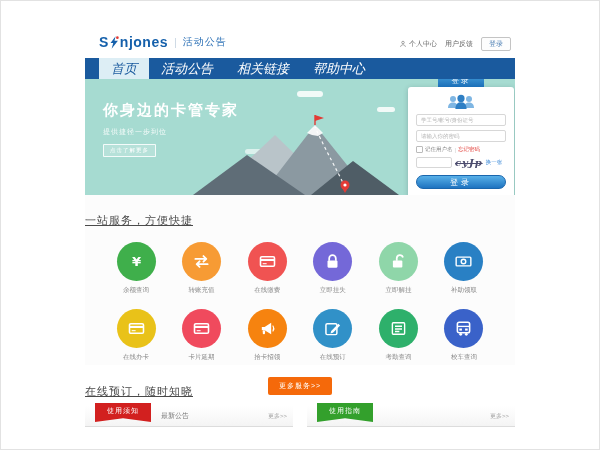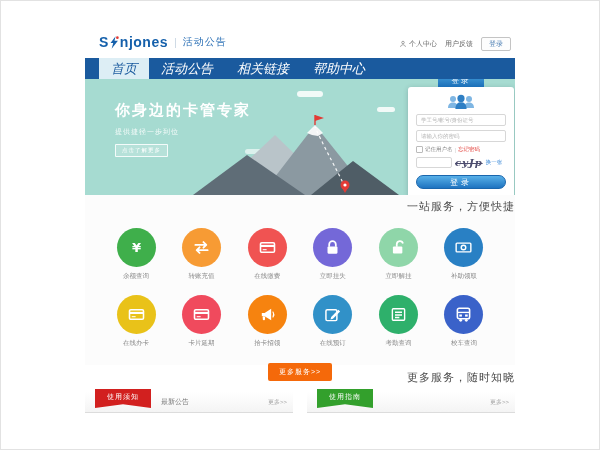--- a/index.html
+++ b/index.html
@@ -18,21 +18,21 @@
   .hr-icon{width:8px;height:8px;}
   .hr-login-btn{font-size:7px;color:#4d7fb4;border:1px solid #c4c4c4;border-radius:2px;padding:1px 7px;background:#fdfdfd;cursor:pointer;}
 
   
   .navbar{position:absolute;left:0;top:58px;width:430px;height:21px;background:#1a5a9e;display:flex;align-items:stretch;padding-left:14px;box-sizing:border-box;}
   .nav-item{font-size:13px;color:#fff;display:flex;align-items:center;padding:0 12px;cursor:pointer;text-decoration:none;font-style:italic;}
   .nav-item.active{background:#ddeef5;color:#1a5a9e;}
 
   
   .hero{position:absolute;left:0;top:79px;width:430px;height:116px;background:#a6dbd1;overflow:hidden;}
-  .hero-text{position:absolute;left:30px;top:22px;color:#fff;}
+  .hero-text{position:absolute;left:18px;top:22px;color:#fff;}
   .hero-title{font-size:15px;font-weight:bold;letter-spacing:2px;}
   .hero-sub{font-size:7px;margin-top:7px;letter-spacing:1px;opacity:.9;}
   .hero-cta{display:inline-block;margin-top:7px;font-size:5.5px;color:#fff;border:1px solid rgba(255,255,255,.85);background:rgba(255,255,255,.18);padding:2px 6px;border-radius:1px;cursor:pointer;letter-spacing:1px;}
   .mountains{position:absolute;left:108px;top:36px;width:212px;height:80px;}
   .cloud{position:absolute;background:#fff;opacity:.85;border-radius:10px;}
   .cloud.c1{left:212px;top:12px;width:26px;height:6px;}
   .cloud.c2{left:292px;top:28px;width:18px;height:5px;}
   .cloud.c3{left:160px;top:70px;width:20px;height:5px;opacity:.6;}
 
   
@@ -48,21 +48,21 @@
   .opt-div{color:#ccc;}
   .forgot-link{color:#e23b35;cursor:pointer;text-decoration:none;}
   .captcha-row{display:flex;align-items:center;gap:3px;margin-top:4px;}
   .captcha-input{box-sizing:border-box;width:36px;height:11px;border:1px solid #d7d7d7;border-radius:2px;font-size:6px;padding:0 3px;}
   .captcha-code{font-family:"DejaVu Serif",serif;font-style:italic;font-weight:bold;font-size:10px;color:#4c4c6e;letter-spacing:1px;text-decoration:line-through;cursor:pointer;}
   .captcha-refresh{font-size:5.5px;color:#2a7fd4;cursor:pointer;text-decoration:none;white-space:nowrap;}
   .login-submit{display:block;width:100%;height:14px;margin-top:7px;border:1px solid #1a66ad;border-radius:8px;background:linear-gradient(#58b0e8,#1e73c0);color:#fff;font-size:8px;letter-spacing:3px;cursor:pointer;line-height:12px;}
 
   
   .services{position:absolute;left:0;top:195px;width:430px;height:170px;background:#fcfcfc;}
-  .section-title{text-align:right;font-size:11px;color:#4a4a4a;letter-spacing:1px;padding-top:4px;}
+  .section-title{text-align:left;font-size:11px;color:#4a4a4a;letter-spacing:1px;padding-top:18px;text-decoration:underline;}
   .svc-row{display:flex;justify-content:space-between;padding:0 26px;margin-top:14px;}
   .svc-item{width:50px;text-align:center;cursor:pointer;}
   .svc-circle{width:39px;height:39px;border-radius:50%;margin:0 auto;display:flex;align-items:center;justify-content:center;}
   .svc-svg{width:21px;height:21px;}
   .svc-label{font-size:6.5px;color:#8a8a8a;margin-top:5px;}
   .more-btn{display:block;margin:15px auto 0;background:#f5690a;color:#fff;border:none;border-radius:2px;font-size:7px;padding:4px 11px;cursor:pointer;letter-spacing:1px;}
 
   
   .announce{position:absolute;left:0;top:366px;width:430px;}
   .ann-strip{position:relative;margin-top:7px;display:flex;gap:14px;}
@@ -336,21 +336,21 @@
                 <use href="#icon-bus"></use>
               </svg>
     </div>
     <div class="svc-label">校车查询</div>
   </div>
 </div>
       <button class="more-btn">更多服务&gt;&gt;</button>
     </div>
 
     <div class="announce">
-      <div class="section-title">更多服务，随时知晓</div>
+      <div class="section-title">在线预订，随时知晓</div>
       <div class="ann-strip">
         <div class="ann-col">
           <div class="ribbon" id="ribbon-0" style="background: rgb(210, 32, 31);">使用须知</div>
           <a class="ann-link">最新公告</a>
           <a class="ann-more">更多&gt;&gt;</a>
         </div>
         <div class="ann-col">
           <div class="ribbon" id="ribbon-1" style="background: rgb(51, 160, 44);">使用指南</div>
           <a class="ann-more">更多&gt;&gt;</a>
         </div>

